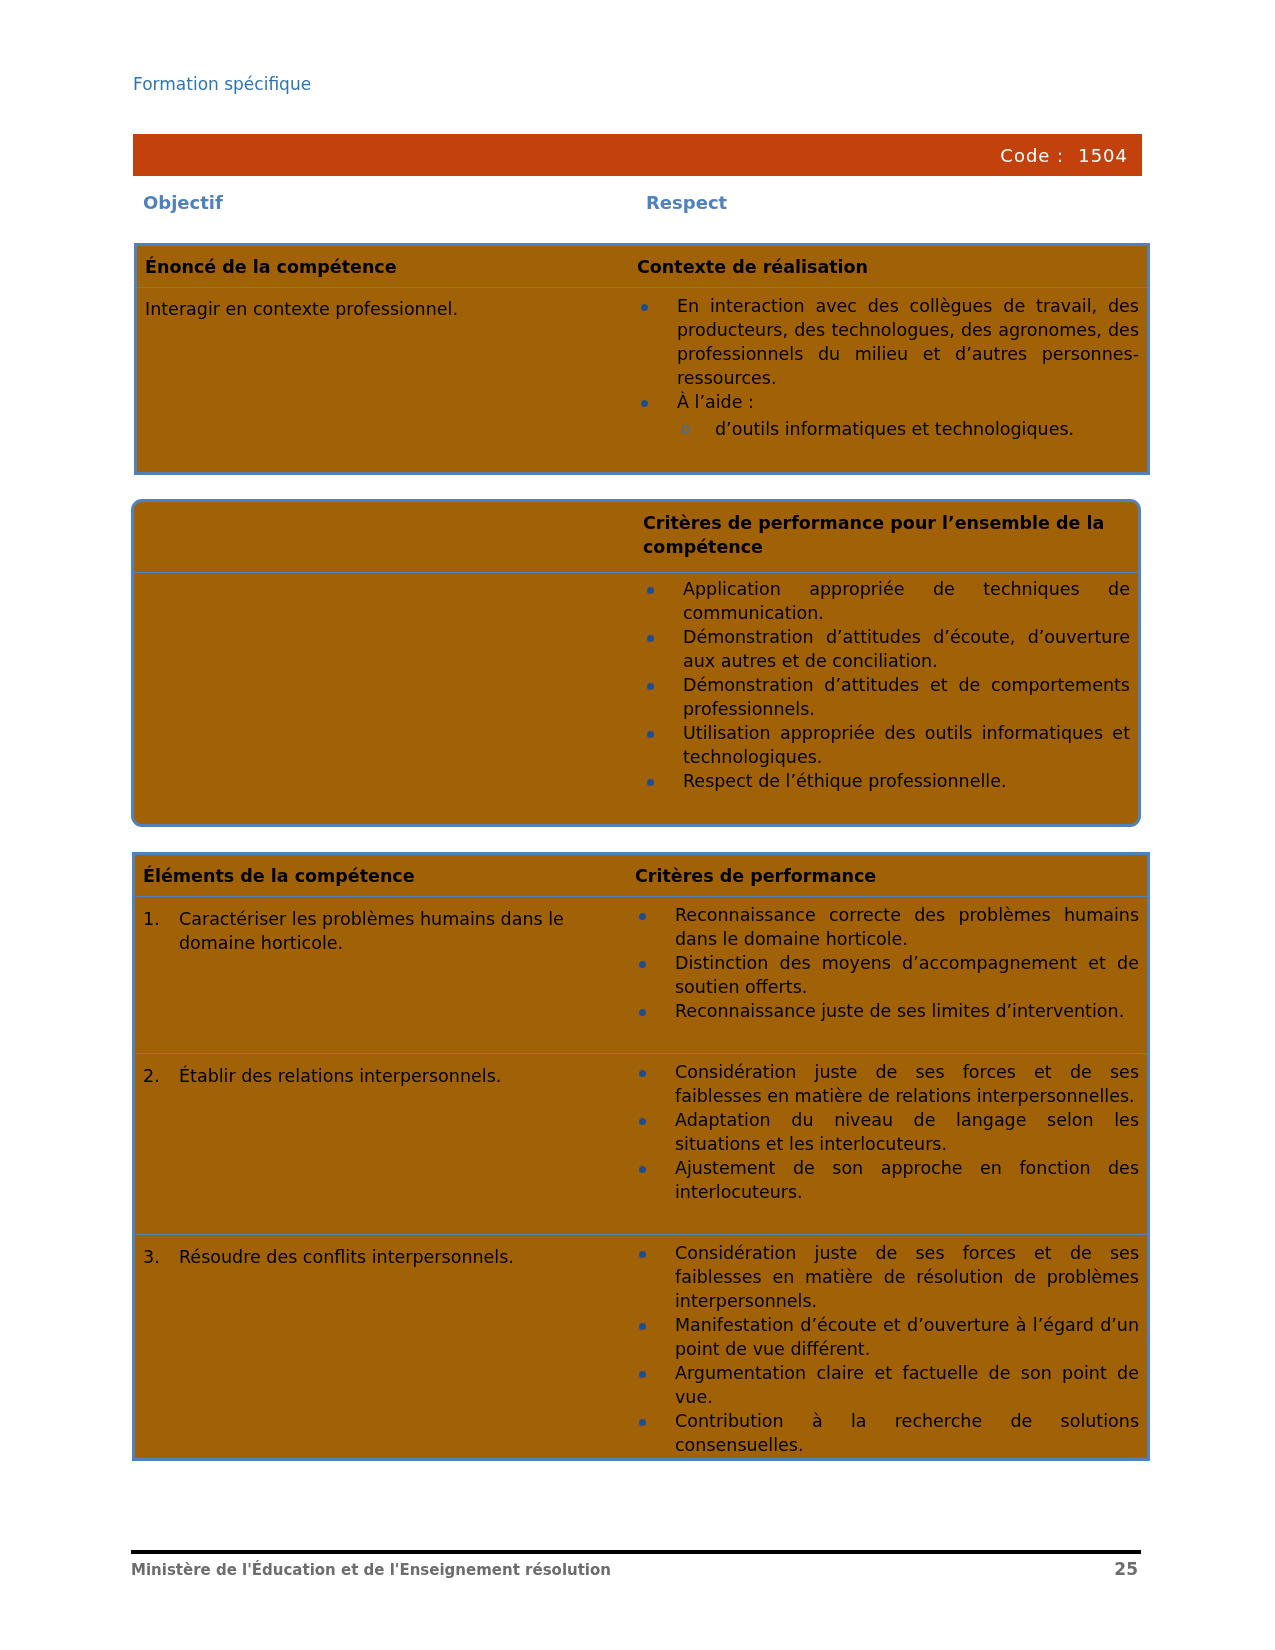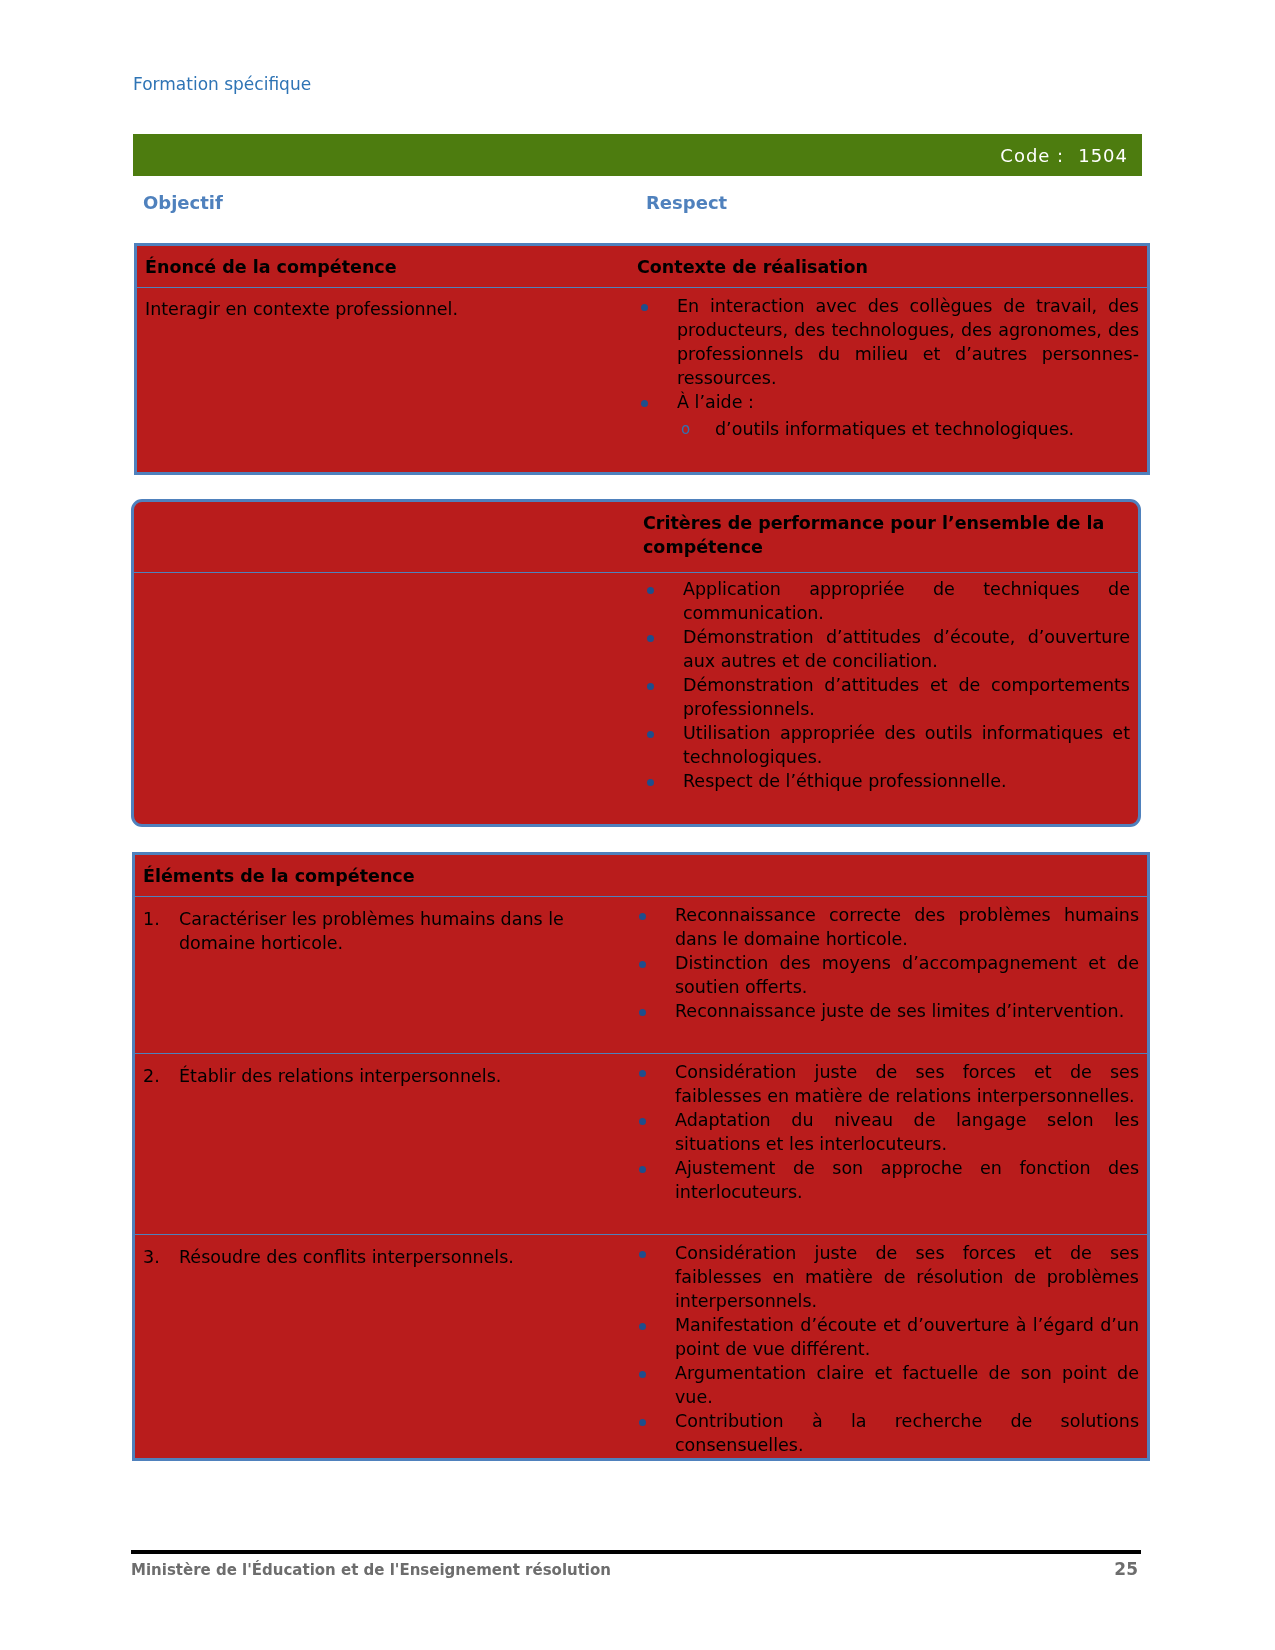--- a/index.html
+++ b/index.html
@@ -1,24 +1,24 @@
 <!DOCTYPE html>
 <html><head>
 <meta charset="utf-8">
 <style>
   html, body { margin: 0; padding: 0; background: #ffffff; }
   body { width: 1275px; height: 1650px; position: relative; overflow: hidden;
          font-family: "DejaVu Sans", sans-serif; color: #000; }
   .section-label { position: absolute; left: 133px; top: 74px; font-size: 17px; color: #2e74b5; }
   .code-bar { position: absolute; left: 133px; top: 134px; width: 1009px; height: 42px;
-              background: #4d7c0f; color: #fff; font-size: 18px; letter-spacing: 1px;
+              background: #c2410c; color: #fff; font-size: 18px; letter-spacing: 1px;
               display: flex; align-items: center; justify-content: flex-end; box-sizing: border-box; padding-right: 14px; }
   .code-bar .gap { display: inline-block; width: 14px; }
   .col-label { position: absolute; top: 192px; font-size: 18px; font-weight: bold; color: #4f81bd; }
-  .tbl { position: absolute; border: 3px solid #4f81bd; box-sizing: border-box; background: #b91c1c; }
+  .tbl { position: absolute; border: 3px solid #4f81bd; box-sizing: border-box; background: #a16207; }
   .row { display: flex; border-top: 1.5px solid #4f81bd; }
   .row.head { border-top: none; }
   .cell { box-sizing: border-box; }
   .cl { width: 500px; padding: 0 8px; }
   .cr { flex: 1; padding: 0 8px 0 0; }
   .head .cell { font-weight: bold; font-size: 17.5px; line-height: 24px; padding-top: 9px; padding-bottom: 8px; }
   .body-text { font-size: 17.5px; line-height: 24px; }
   ul.b { list-style: none; margin: 0; padding: 0; }
   ul.b > li { position: relative; padding-left: 40px; text-align: justify; font-size: 17.5px; line-height: 24px; }
   ul.b > li::before { content: ""; position: absolute; left: 4px; top: 10px; width: 7px; height: 7px; border-radius: 50%; background: #1f4e8c; }
@@ -81,20 +81,21 @@
         <li>Utilisation appropriée des outils informatiques et technologiques.</li>
         <li>Respect de l’éthique professionnelle.</li>
       </ul>
     </div>
   </div>
 </div>
 
 <div class="tbl" style="left:132px; top:852px; width:1018px; height:609px;">
   <div class="row head">
     <div class="cell cl">Éléments de la compétence</div>
+    <div class="cell cr">Critères de performance</div>
   </div>
   <div class="row" style="height:156px;">
     <div class="cell cl">
       <div class="elem-wrap">
         <span class="elem-num">1.</span>
         <span style="flex:1;">Caractériser les problèmes humains dans le domaine horticole.</span>
       </div>
     </div>
     <div class="cell cr" style="padding-top:6px;">
       <ul class="b">

